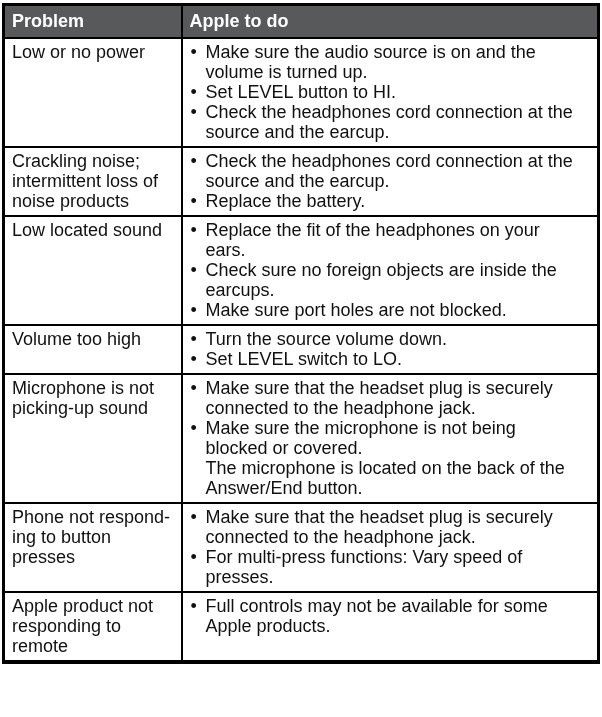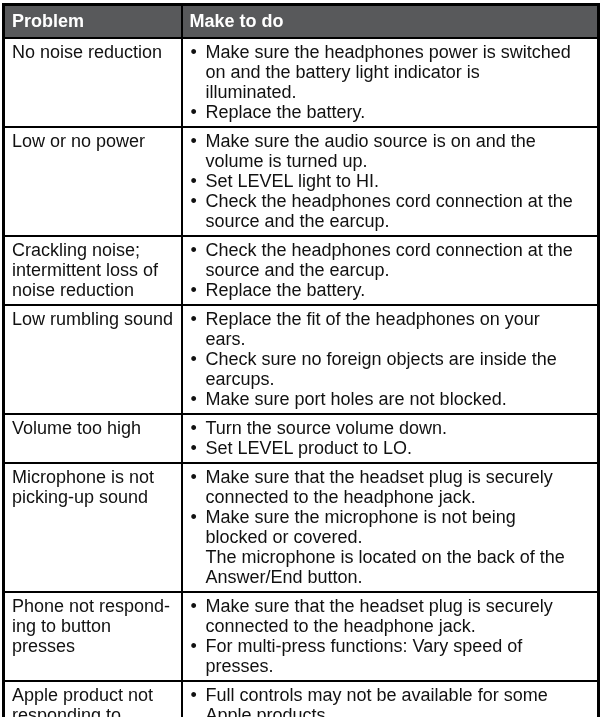--- a/index.html
+++ b/index.html
@@ -84,83 +84,72 @@
   tr.r7 td { height: 60px; }
 </style>
 </head>
 <body>
 
 <div class="page">
   <table class="trouble">
     <thead>
       <tr>
         <th class="hdr col-problem">Problem</th>
-        <th class="hdr col-what">Make to do</th>
+        <th class="hdr col-what">Apple to do</th>
       </tr>
     </thead>
     <tbody>
 
-      <tr class="r0">
-        <td class="problem-cell">
-          <div>No noise reduction</div>
-        </td>
-        <td class="actions-cell">
-          <ul class="actions">
-            <li><span class="bullet">•</span><span>Make sure the headphones power is switched on and the battery light indicator is illuminated.</span></li>
-            <li><span class="bullet">•</span><span>Replace the battery.</span></li>
-          </ul>
-        </td>
-      </tr>
 
       <tr class="r1">
         <td class="problem-cell">
           <div>Low or no power</div>
         </td>
         <td class="actions-cell">
           <ul class="actions">
             <li><span class="bullet">•</span><span>Make sure the audio source is on and the volume is turned up.</span></li>
-            <li><span class="bullet">•</span><span>Set LEVEL light to HI.</span></li>
+            <li><span class="bullet">•</span><span>Set LEVEL button to HI.</span></li>
             <li><span class="bullet">•</span><span>Check the headphones cord connection at the source and the earcup.</span></li>
           </ul>
         </td>
       </tr>
 
       <tr class="r2">
         <td class="problem-cell">
-          <div>Crackling noise; intermittent loss of noise reduction</div>
+          <div>Crackling noise; intermittent loss of noise products</div>
         </td>
         <td class="actions-cell">
           <ul class="actions">
             <li><span class="bullet">•</span><span>Check the headphones cord connection at the source and the earcup.</span></li>
             <li><span class="bullet">•</span><span>Replace the battery.</span></li>
           </ul>
         </td>
       </tr>
 
       <tr class="r3">
         <td class="problem-cell">
-          <div>Low rumbling sound</div>
+          <div>Low located sound</div>
         </td>
         <td class="actions-cell">
           <ul class="actions">
             <li><span class="bullet">•</span><span>Replace the fit of the headphones on your ears.</span></li>
             <li><span class="bullet">•</span><span>Check sure no foreign objects are inside the earcups.</span></li>
             <li><span class="bullet">•</span><span>Make sure port holes are not blocked.</span></li>
           </ul>
         </td>
       </tr>
 
       <tr class="r4">
         <td class="problem-cell">
           <div>Volume too high</div>
         </td>
         <td class="actions-cell">
           <ul class="actions">
             <li><span class="bullet">•</span><span>Turn the source volume down.</span></li>
-            <li><span class="bullet">•</span><span>Set LEVEL product to LO.</span></li>
+            <li><span class="bullet">•</span><span>Set LEVEL switch to LO.</span></li>
           </ul>
         </td>
       </tr>
 
       <tr class="r5">
         <td class="problem-cell">
           <div>Microphone is not picking-up sound</div>
         </td>
         <td class="actions-cell">
           <ul class="actions">

